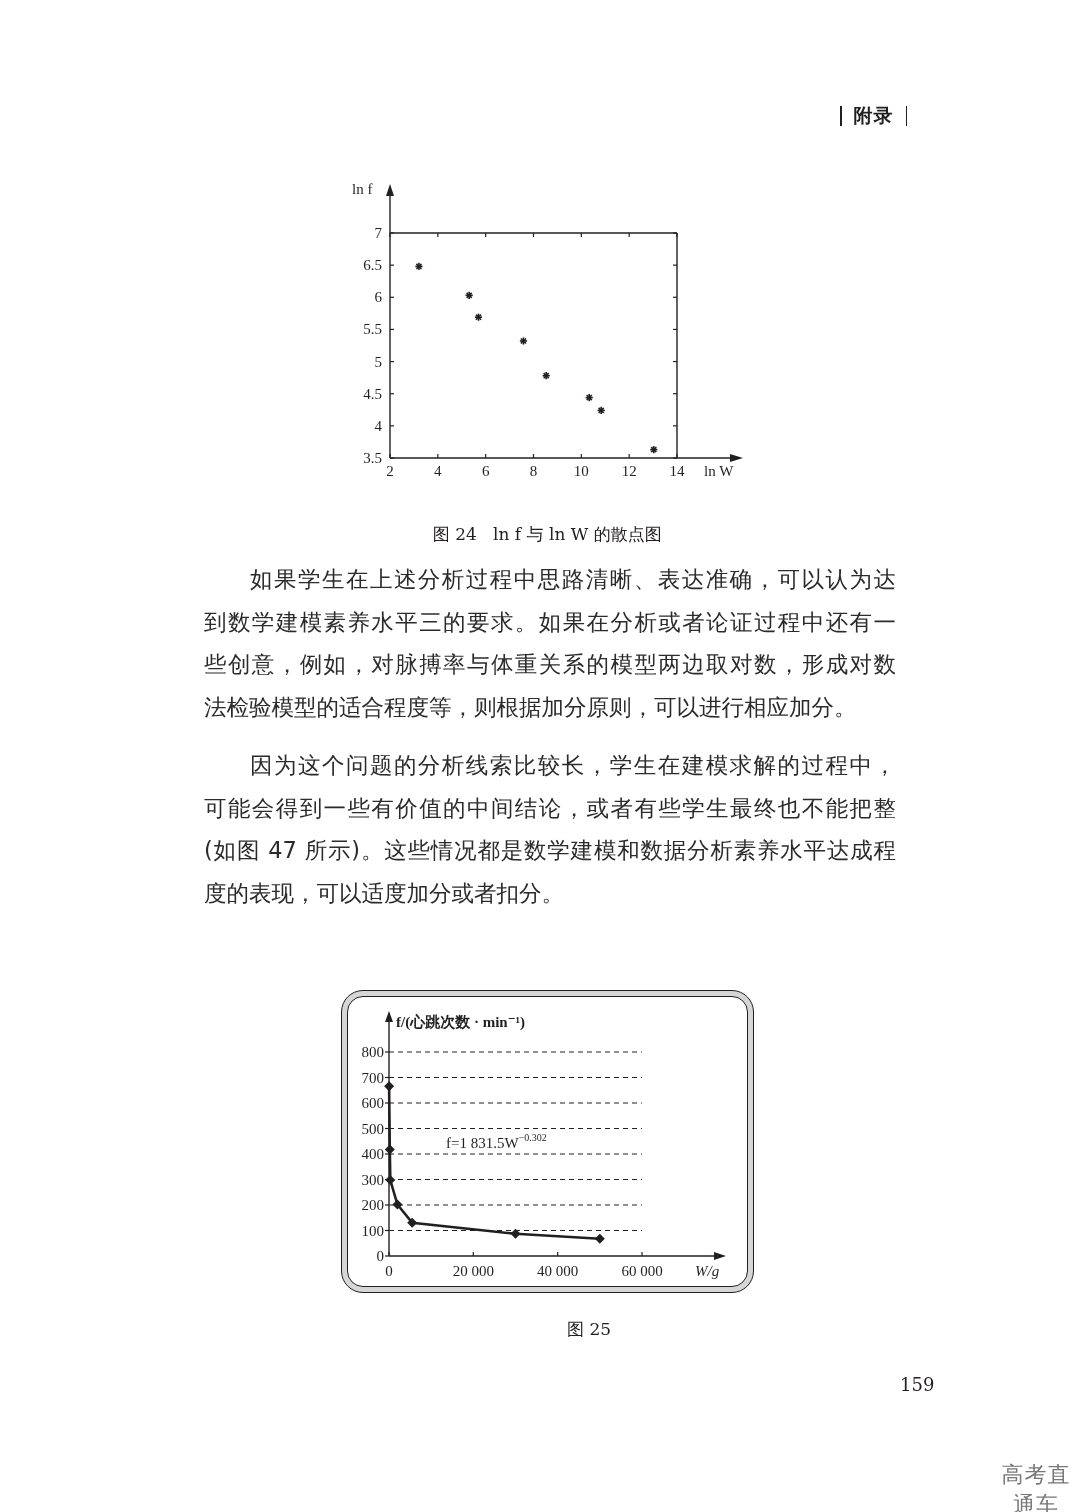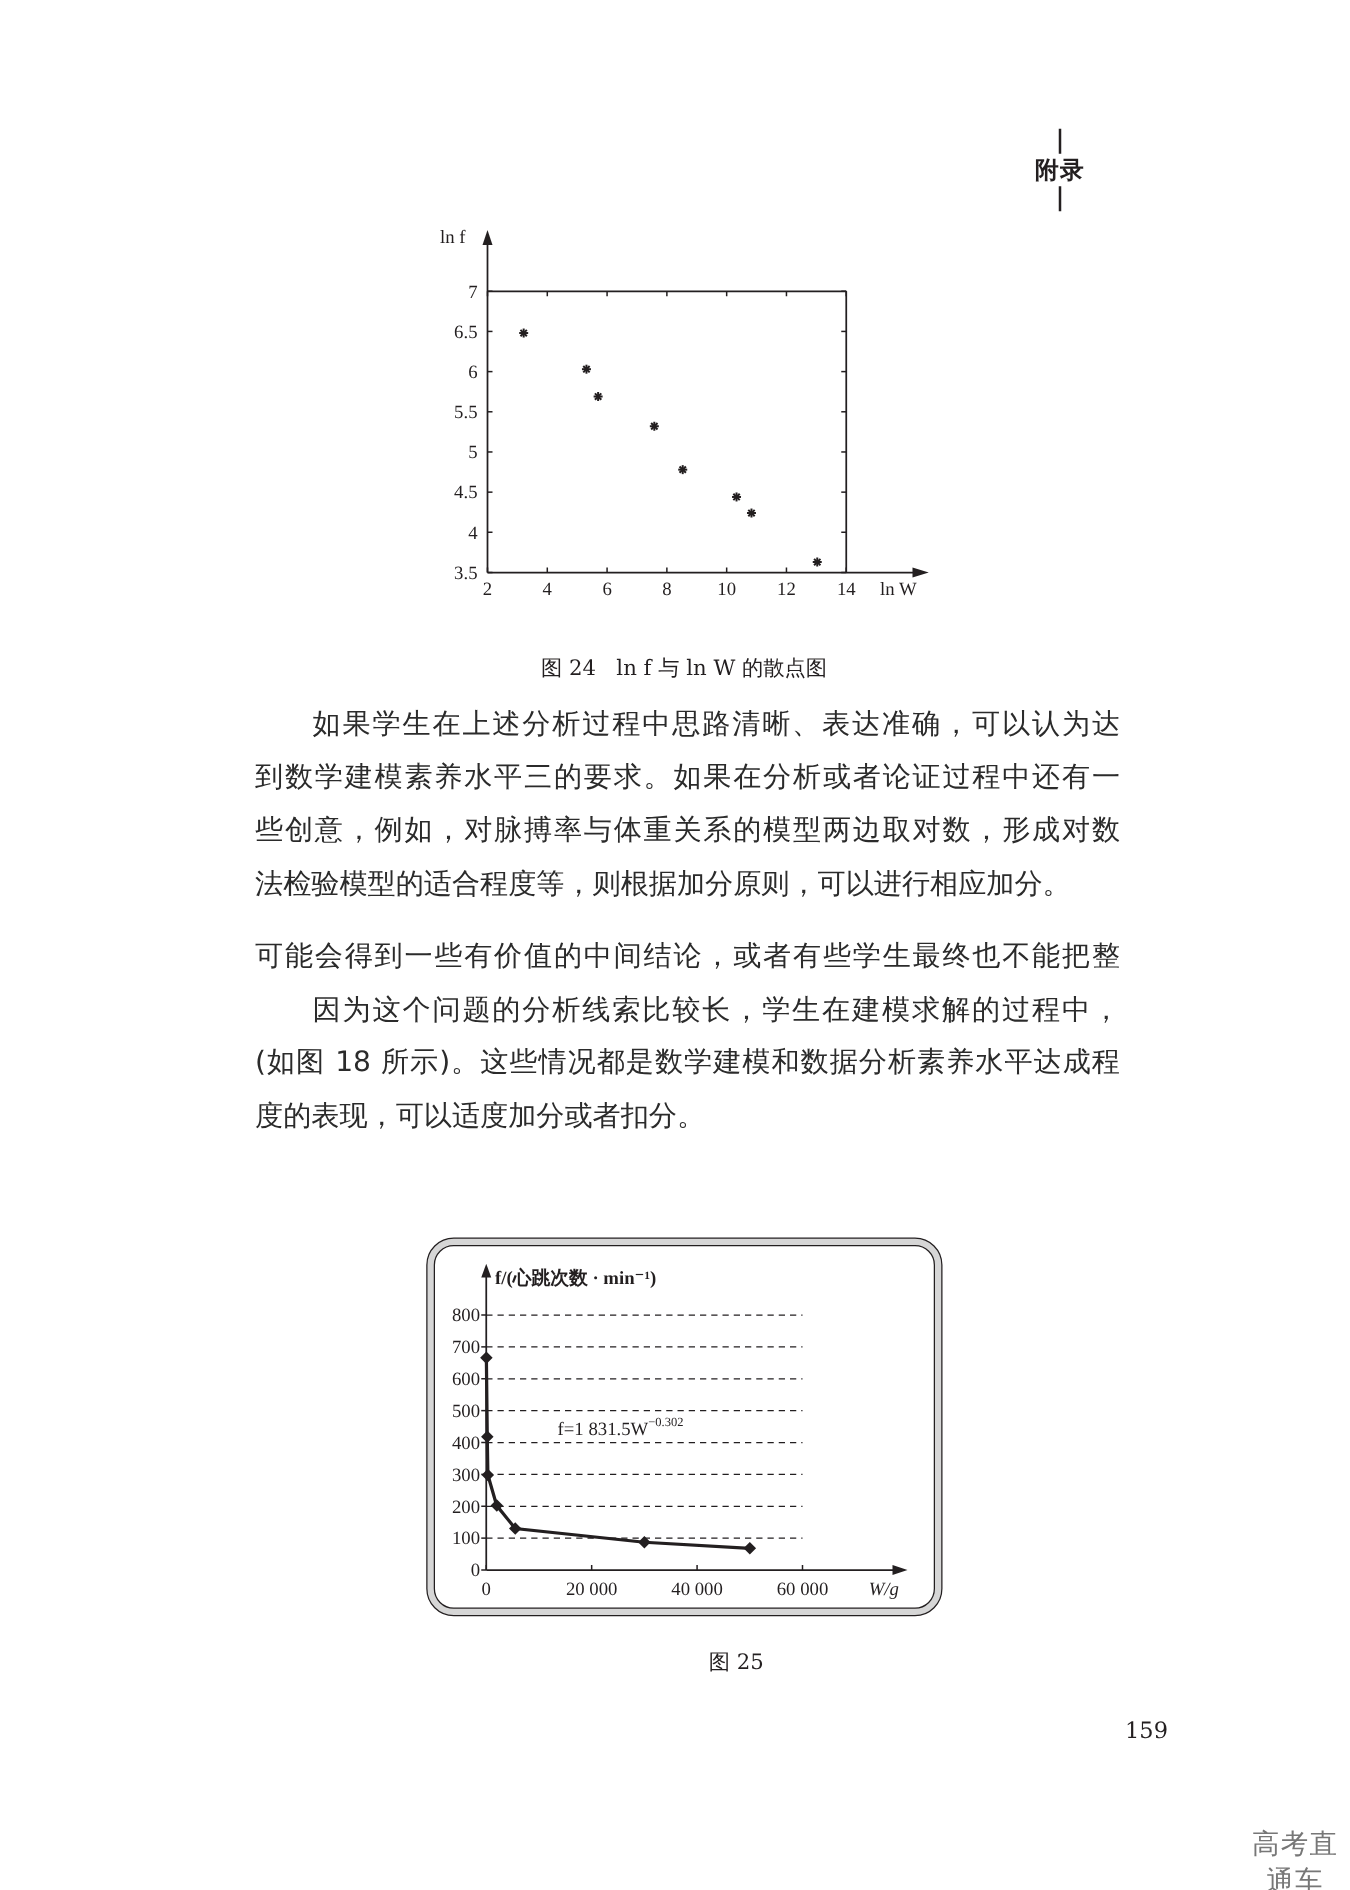--- a/index.html
+++ b/index.html
@@ -1,19 +1,19 @@
 <!DOCTYPE html>
 <html><head>
   <meta charset="utf-8">
   <style>
     html, body { margin: 0; padding: 0; background: #ffffff; }
     body { width: 1080px; height: 1512px; position: relative; overflow: hidden;
            font-family: "DejaVu Serif", "Liberation Serif", serif; color: #231f20; }
     .header { position: absolute; top: 103px; left: 828px; font-size: 19px; font-weight: bold;
-              font-family: "DejaVu Sans", sans-serif; letter-spacing: 1px; display: flex; align-items: center; flex-direction: column; }
+              font-family: "DejaVu Sans", sans-serif; letter-spacing: 1px; display: flex; align-items: center; }
     .header .bar { display: inline-block; width: 1.5px; height: 20px; background: #231f20; margin: 0 12px; }
     svg text { font-family: "Liberation Serif", "DejaVu Serif", serif; fill: #231f20; }
     .caption { position: absolute; font-size: 17px; font-family: "DejaVu Serif", serif; white-space: pre; }
     .body-text { position: absolute; left: 188px; width: 724px; font-size: 22.5px; line-height: 42.5px;
                  font-family: "DejaVu Sans", sans-serif; color: #2b2b2b; }
     .body-text p { margin: 16px; text-align: justify; text-align-last: justify; }
     .body-text p .line { display: block; text-align: justify; text-align-last: justify; }
     .body-text p .line.last { text-align-last: left; }
     .indent { padding-left: 46px; }
     .frame { position: absolute; left: 341px; top: 990px; width: 413px; height: 303px;
@@ -148,23 +148,23 @@
 </div>
 
 <div class="body-text" style="top:542px;">
   <p>
     <span class="line indent">如果学生在上述分析过程中思路清晰、表达准确，可以认为达</span>
     <span class="line">到数学建模素养水平三的要求。如果在分析或者论证过程中还有一</span>
     <span class="line">些创意，例如，对脉搏率与体重关系的模型两边取对数，形成对数</span>
     <span class="line last">法检验模型的适合程度等，则根据加分原则，可以进行相应加分。</span>
   </p>
   <p>
+    <span class="line indent">因为这个问题的分析线索比较长，学生在建模求解的过程中，</span>
     <span class="line">可能会得到一些有价值的中间结论，或者有些学生最终也不能把整</span>
-    <span class="line indent">因为这个问题的分析线索比较长，学生在建模求解的过程中，</span>
-    <span class="line">(如图 18 所示)。这些情况都是数学建模和数据分析素养水平达成程</span>
+    <span class="line">(如图 47 所示)。这些情况都是数学建模和数据分析素养水平达成程</span>
     <span class="line last">度的表现，可以适度加分或者扣分。</span>
   </p>
 </div>
 
 <div class="frame">
   <div class="frame-inner"></div>
 </div>
 <svg id="chart2" style="position:absolute;left:340px;top:990px;" width="420" height="310" viewBox="0 0 420 310">
   <g id="c2-grid">
       <line x1="49" y1="240.5" x2="302" y2="240.5" stroke="#231f20" stroke-width="1" stroke-dasharray="5,4"></line>

